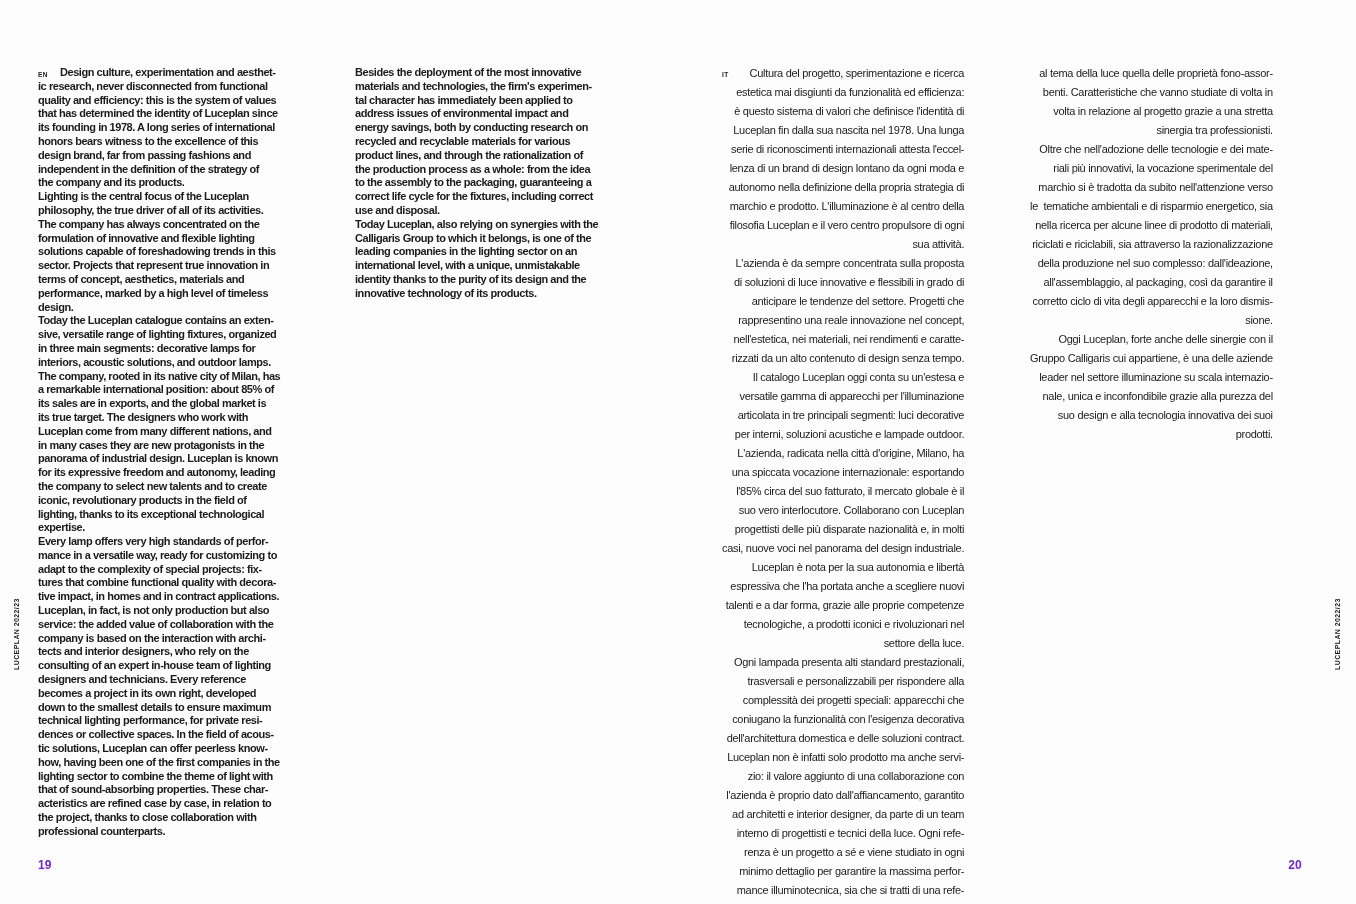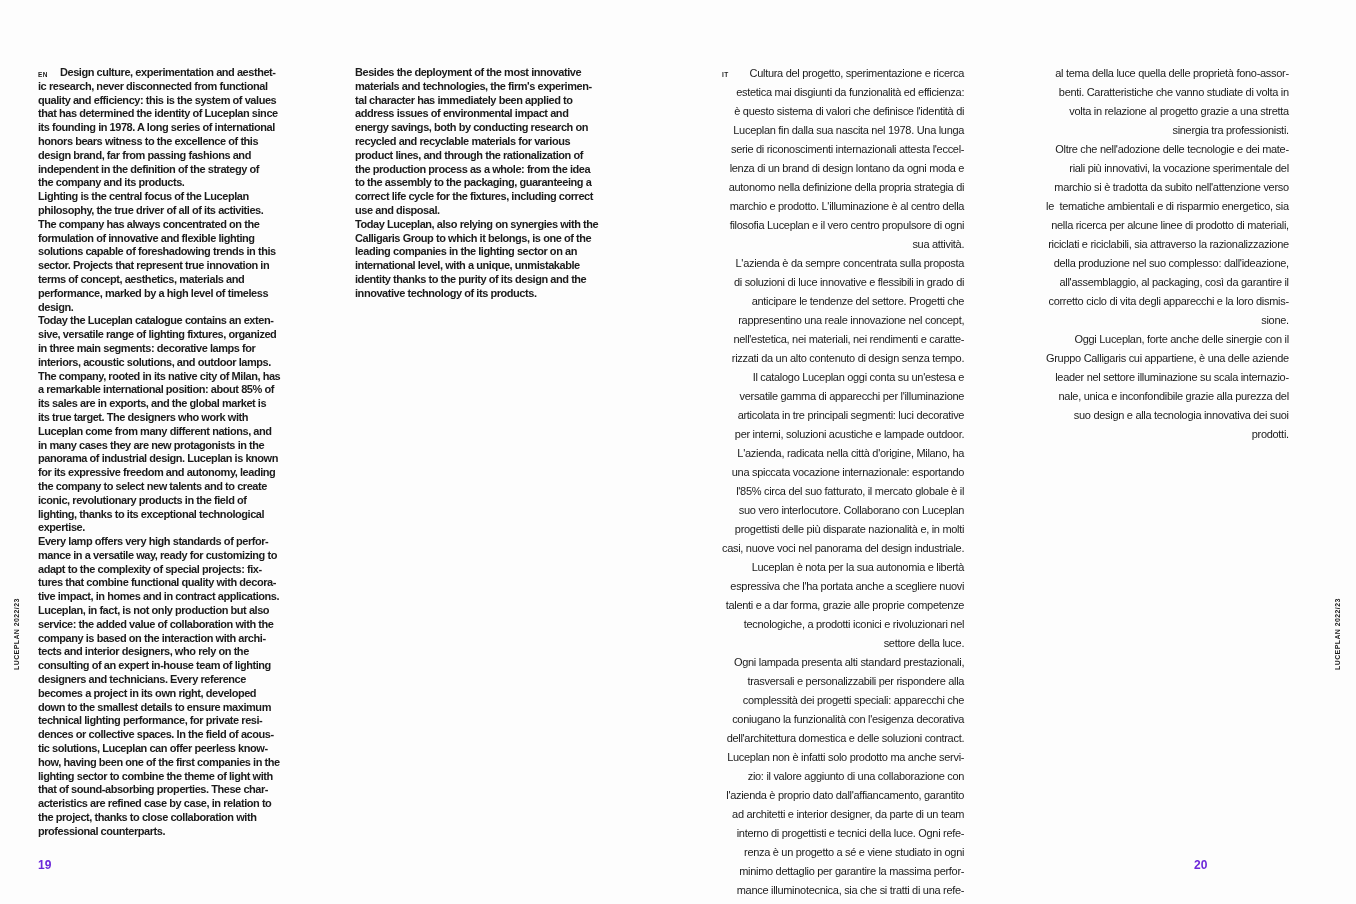--- a/index.html
+++ b/index.html
@@ -44,21 +44,21 @@
     line-height: 19px;
     letter-spacing: -0.3px;
     top: 64px;
     text-align: right;
   }
   .col.first { text-indent: 22px; }
 
   .col-en-1 { left: 38px; }
   .col-en-2 { left: 355px; }
   .col-it-1 { left: 44px; }   
-  .col-it-2 { left: 352px; margin-left: 16px; }  
+  .col-it-2 { left: 352px; }  
 
   .lang-tag {
     position: absolute;
     top: 71px;
     font-size: 6.5px;
     font-weight: 700;
     letter-spacing: 0.5px;
     color: #1b1b1b;
   }
   .lang-tag-en { left: 38px; }
@@ -78,21 +78,21 @@
   .spine-right { left: 1334px; top: 670px; }
 
   .page-number {
     position: absolute;
     top: 858px;
     font-size: 12px;
     font-weight: 700;
     color: #6d28d9;
   }
   .page-number-left  { left: 38px; }
-  .page-number-right { left: 1194px; width: 50px; text-align: left; }
+  .page-number-right { left: 1270px; width: 50px; text-align: center; }
 </style>
 </head>
 <body>
 
 <div class="spread">
 
   <div class="page page-left">
     <span class="lang-tag lang-tag-en">EN</span>
     <div class="col en first col-en-1">Design culture, experimentation and aesthet-
 ic research, never disconnected from functional

